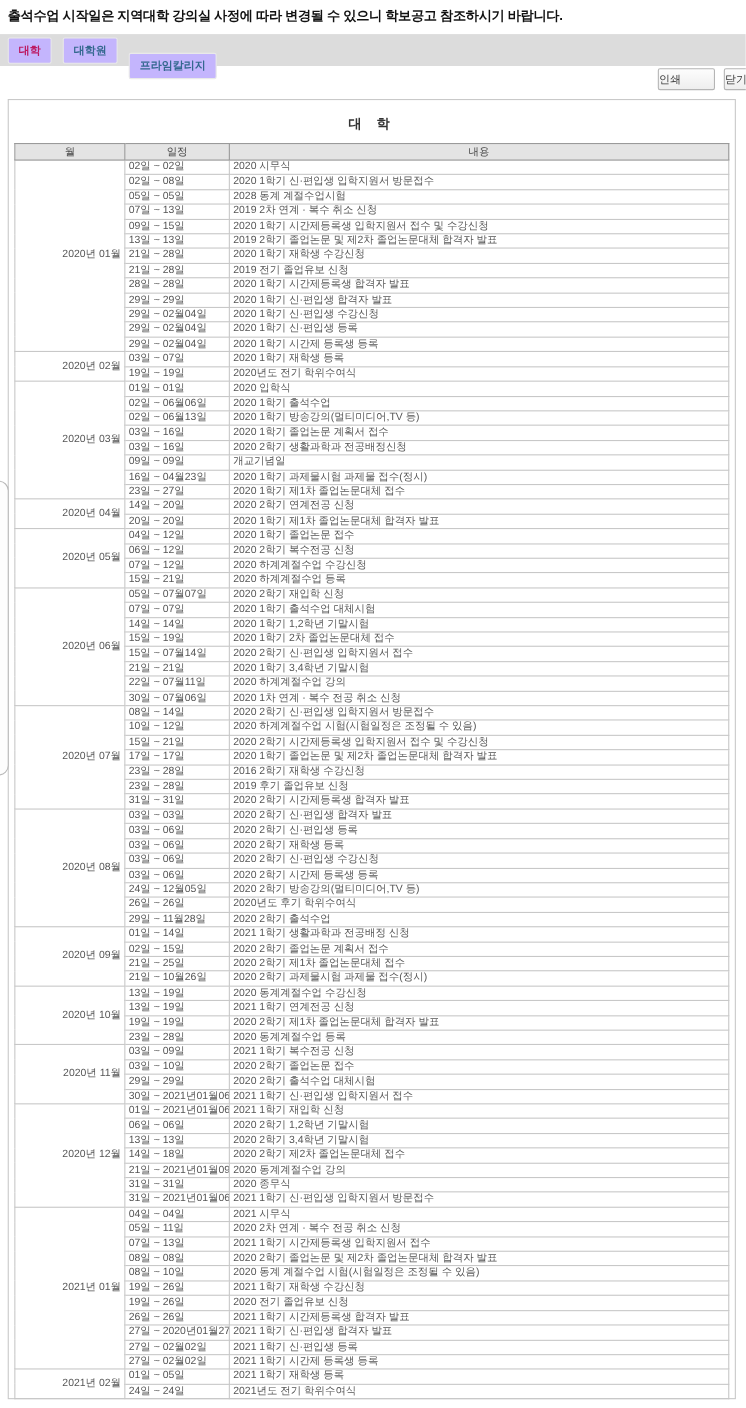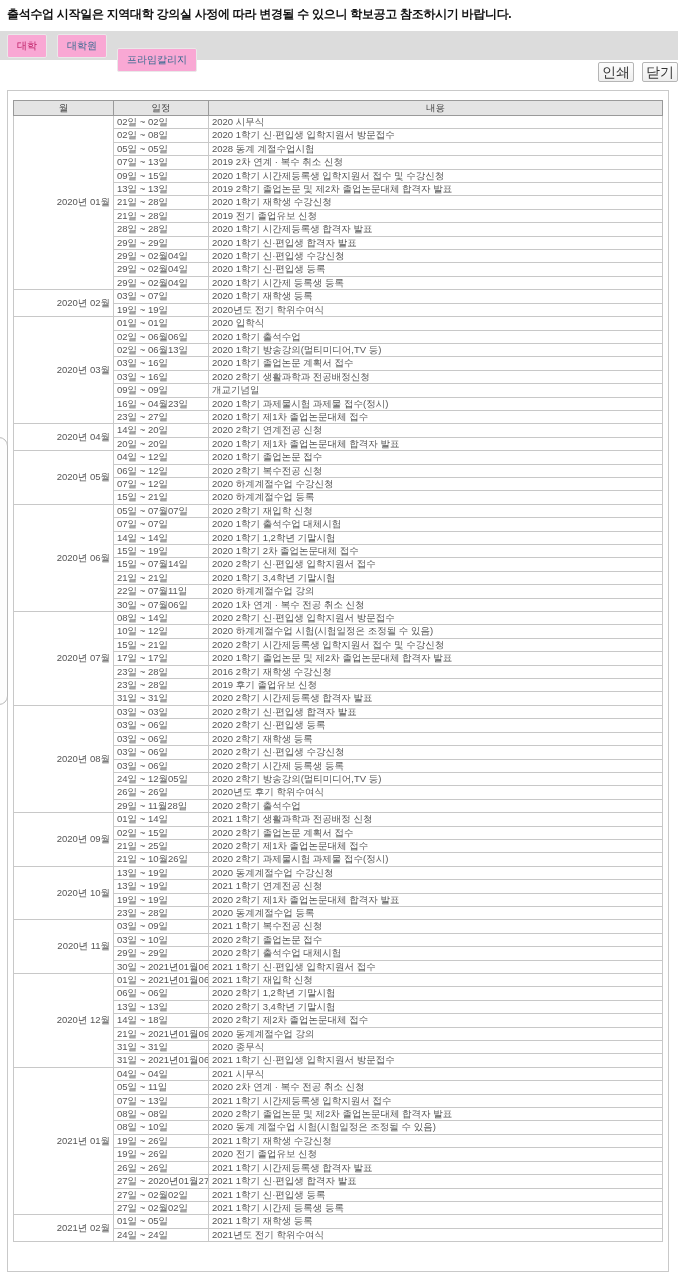--- a/index.html
+++ b/index.html
@@ -13,35 +13,35 @@
     position: absolute; top: 6px; left: 7px; right: 6px;
     font-size: 12px; font-weight: bold; color: #111;
     letter-spacing: -0.3px;
   }
   .tab-bar {
     position: absolute; top: 31px; left: 0; width: 678px; height: 29px;
     background: #dcdcdc;
     display: flex; align-items: center; gap: 10px; padding-left: 7px;
   }
   .tab {
-    background: #f9a8d4; border: 1px solid #e9e9e9; border-radius: 2px;
-    font-family: inherit; font-size: 10px; font-weight: normal;
+    background: #c4b5fd; border: 1px solid #e9e9e9; border-radius: 2px;
+    font-family: inherit; font-size: 10px; font-weight: bold;
     padding: 4px 9px; cursor: pointer; color: #34688f;
   }
   .tab.active { color: #bc1a62; }
   .btn-row {
     position: absolute; top: 62px; left: 598px; height: 20px;
     display: flex; gap: 8px;
   }
   .btn {
-    width: 36px; height: 20px;
+    width: 52px; height: 20px;
     background: linear-gradient(#fdfdfd, #eeeeee);
     border: 1px solid #b5b5b5; border-radius: 2px;
-    font-family: inherit; font-size: 14px; color: #333;
-    text-align: center; cursor: pointer; line-height: 17px;
+    font-family: inherit; font-size: 10px; color: #333;
+    text-align: left; cursor: pointer; line-height: 17px;
   }
   .panel {
     position: absolute; left: 7px; top: 90px; width: 662px; height: 1182px;
     background: #ffffff; border: 1px solid #c9c9c9; z-index: 1;
   }
   .panel-title {
     text-align: center; margin-top: 13px;
     font-size: 12px; font-weight: bold; color: #333;
     letter-spacing: 5px;
   }
@@ -80,20 +80,21 @@
   </div>
 
 <div class="btn-row">
   <button class="btn">인쇄</button>
   <button class="btn">닫기</button>
 </div>
 
 <div class="drawer-handle"></div>
 
 <div class="panel">
+  <div class="panel-title">대 학</div>
   <table class="schedule">
     <colgroup>
       <col style="width:100px">
         <col style="width:95px">
         <col>
     </colgroup>
     <thead>
       <tr>
         <th>월</th>
         <th>일정</th>

